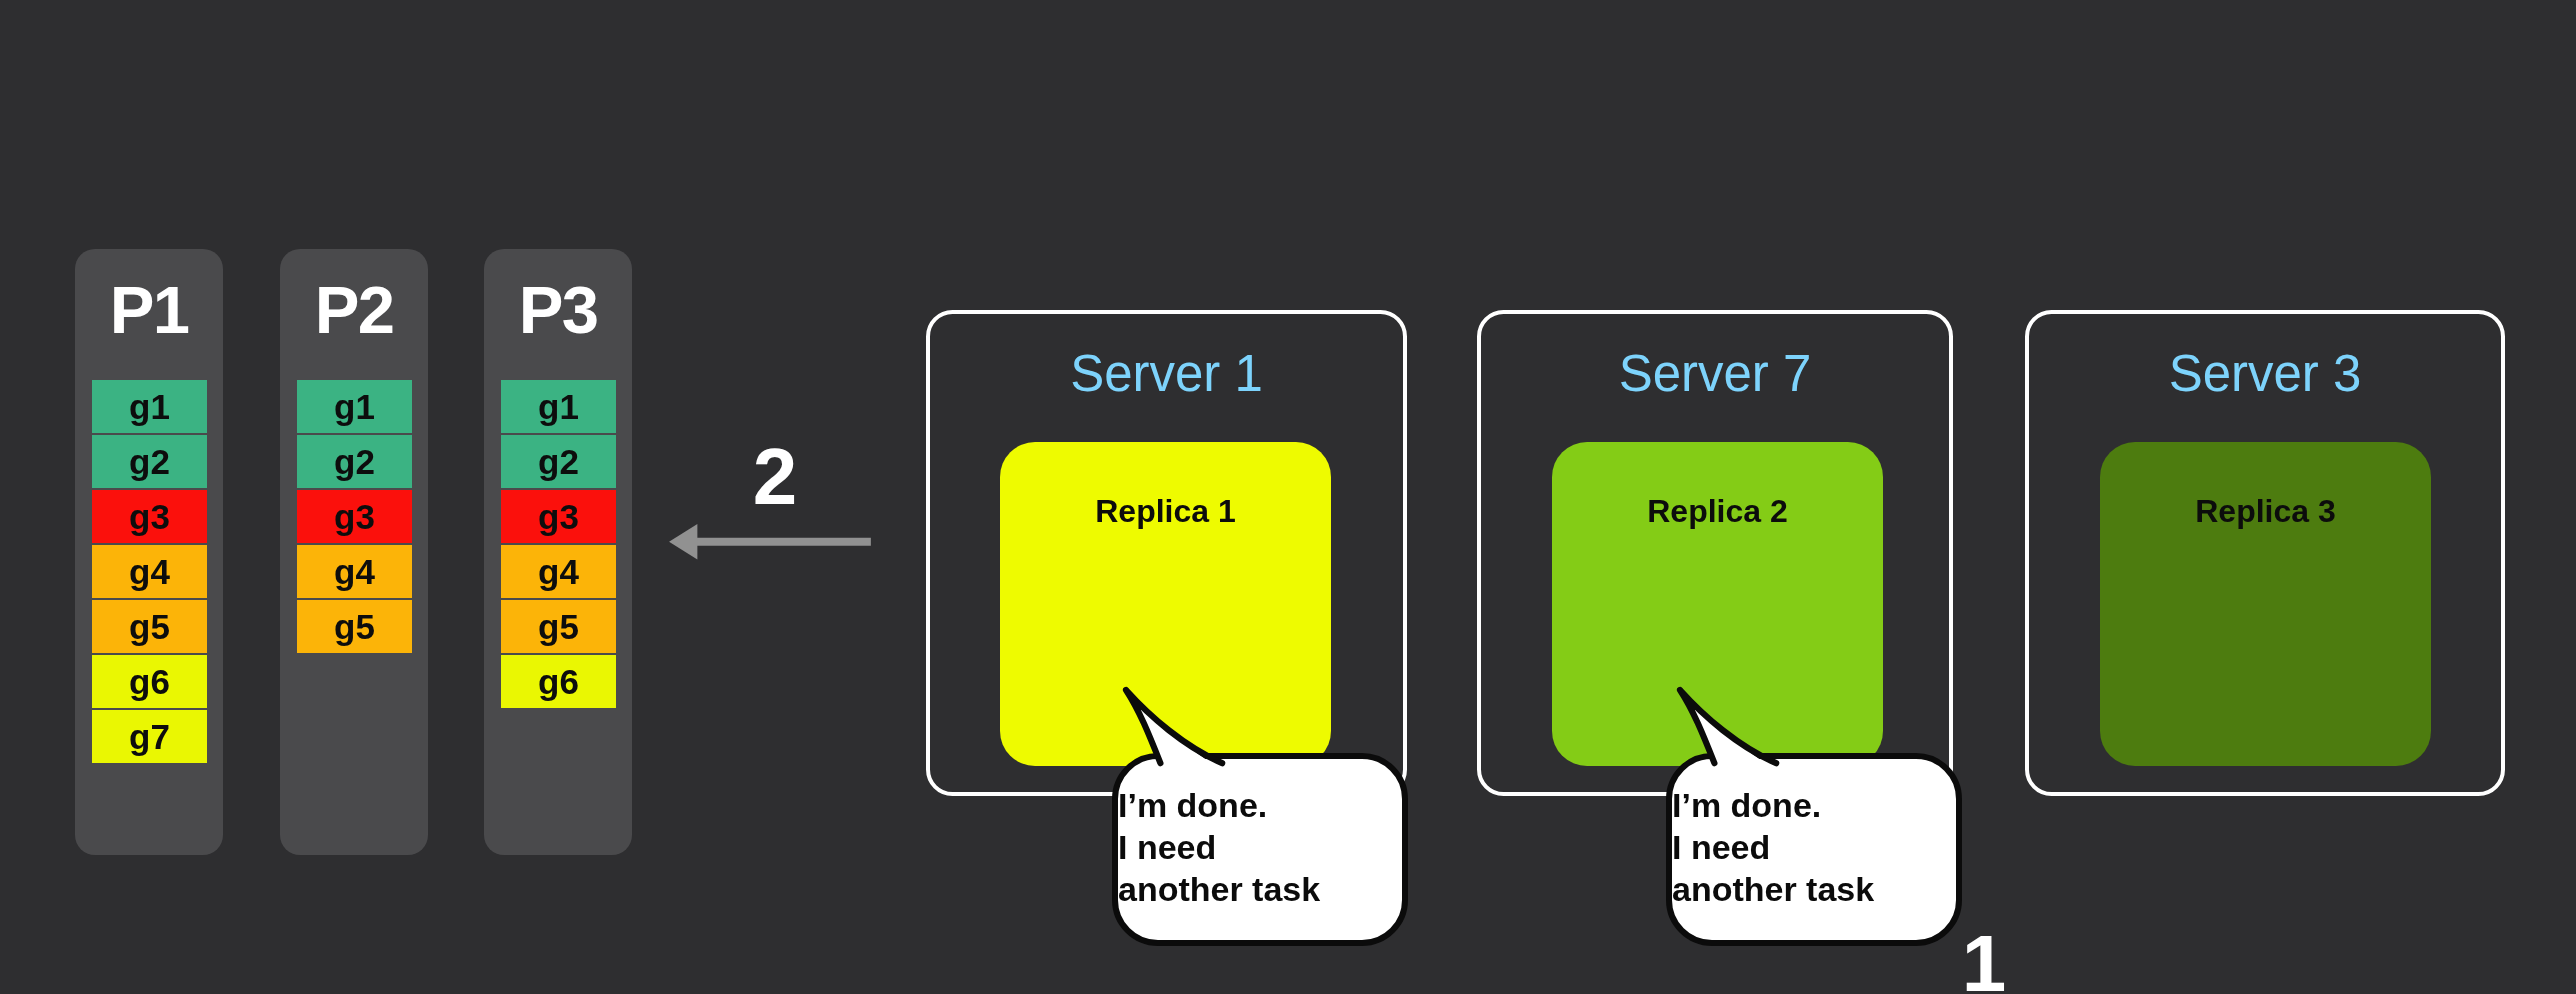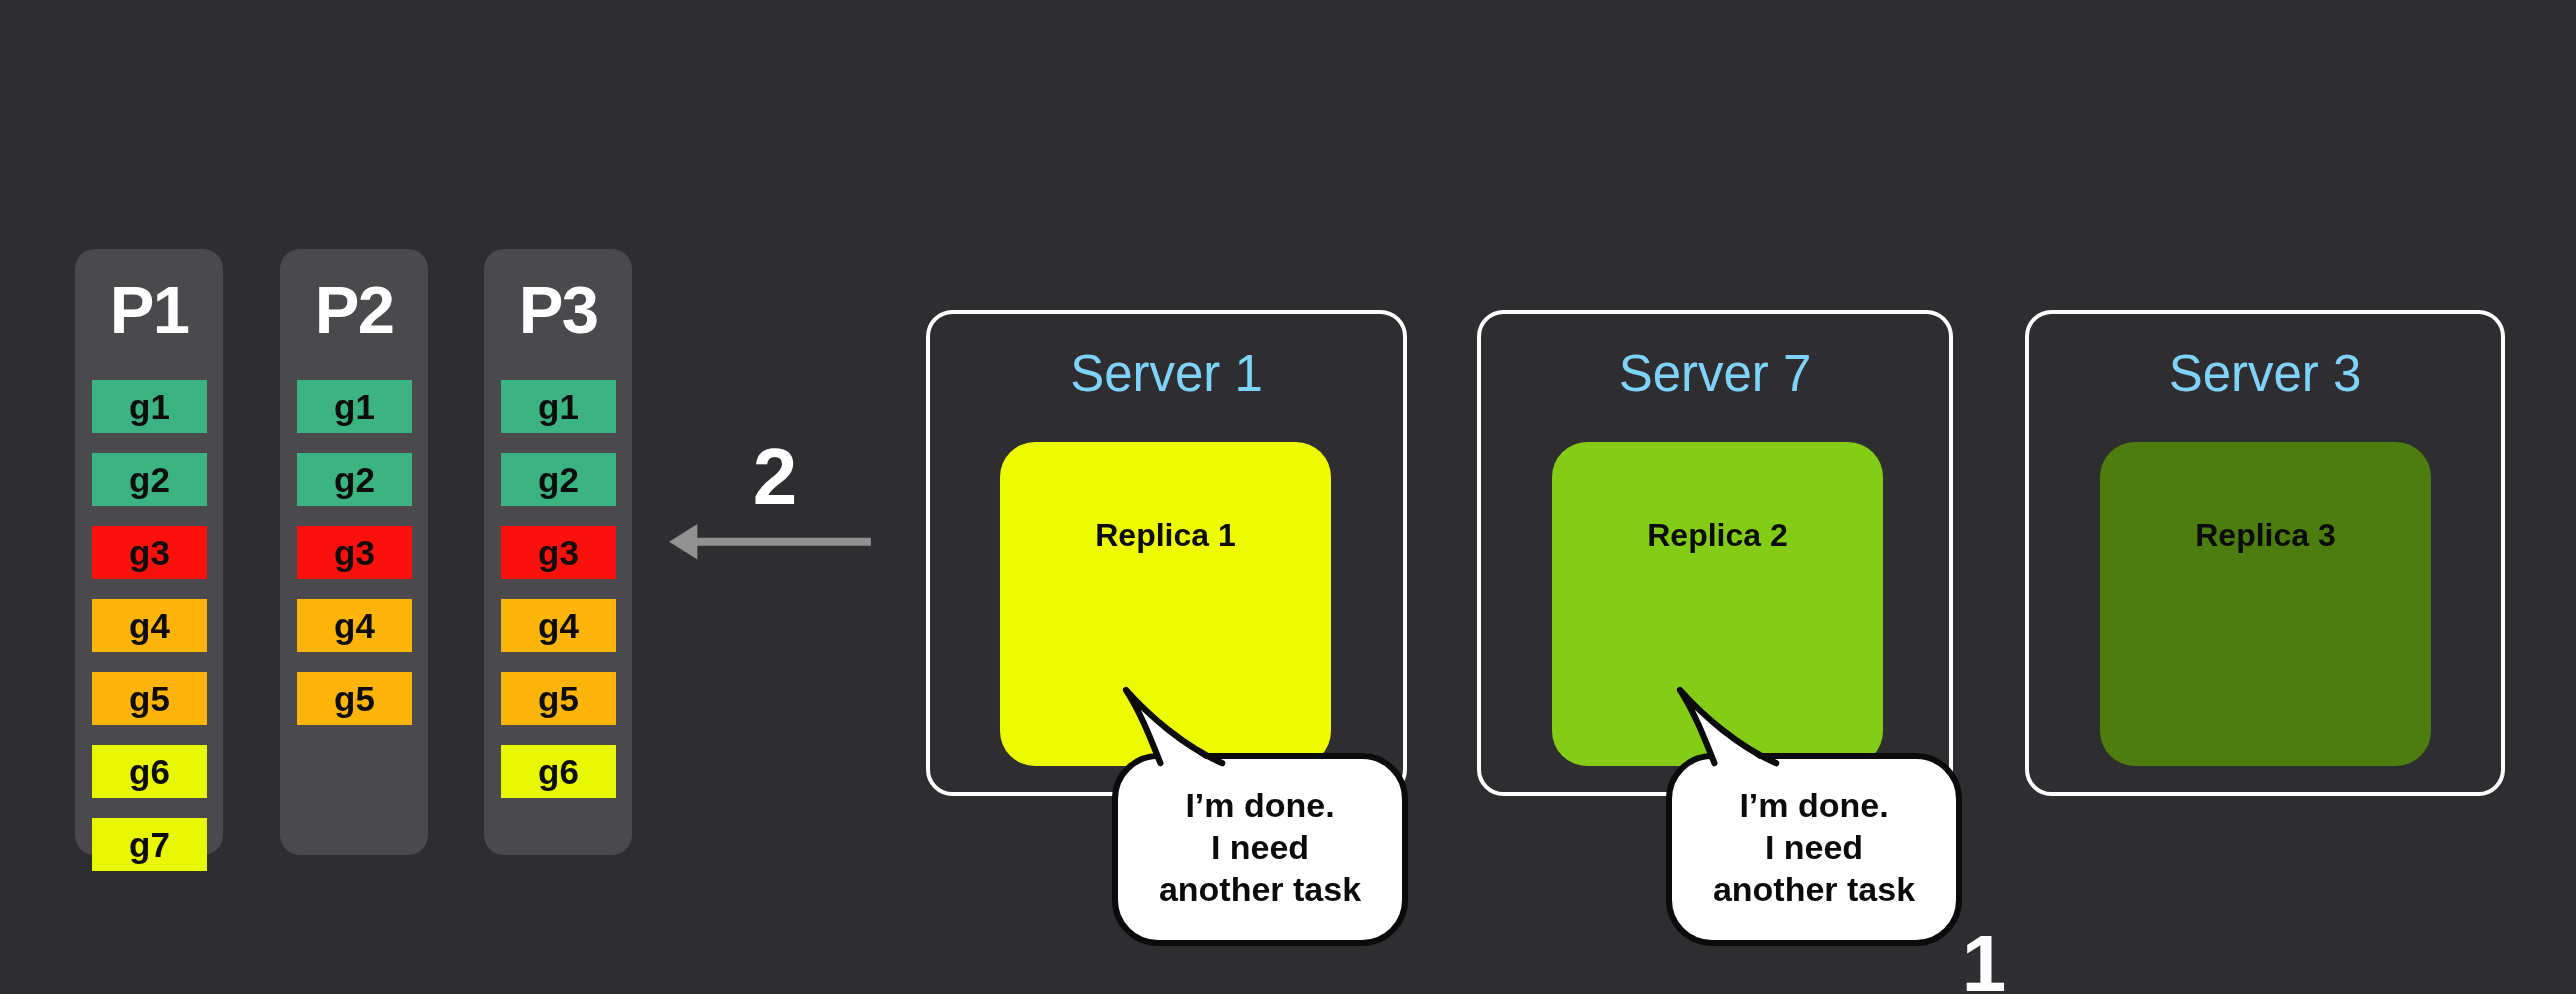--- a/index.html
+++ b/index.html
@@ -35,21 +35,21 @@
   }
   .tasks {
     position: absolute;
     top: 131px;
     left: 17px;
     width: 115px;
   }
   .task {
     width: 115px;
     height: 53px;
-    margin-bottom: 20px;
+    margin-bottom: 2px;
     text-align: center;
     font-size: 35px;
     font-weight: bold;
     line-height: 53px;
     color: #0d0d0d;
   }
   
   .big-num {
     position: absolute;
     width: 106px;
@@ -89,36 +89,35 @@
     height: 324px;
     border-radius: 35px;
   }
   .replica-title {
     padding-top: 52px;
     text-align: center;
     font-size: 32px;
     font-weight: bold;
     color: #0c0c0c;
     line-height: 34px;
-    margin-top: 24px;
   }
   
   .bubble {
     position: absolute;
     top: 753px;
     width: 296px;
     height: 193px;
     background: #ffffff;
     border: 6.2px solid #0b0b0b;
     border-radius: 46px;
     box-sizing: border-box;
   }
   .bubble-text {
     padding-top: 25px;
-    text-align: center;
+    text-align: left;
     font-size: 34px;
     font-weight: bold;
     color: #0b0b0b;
     line-height: 42px;
   }
   .tail-svg {
     position: absolute;
     left: 1096px;
     top: 672px;
     pointer-events: none;

